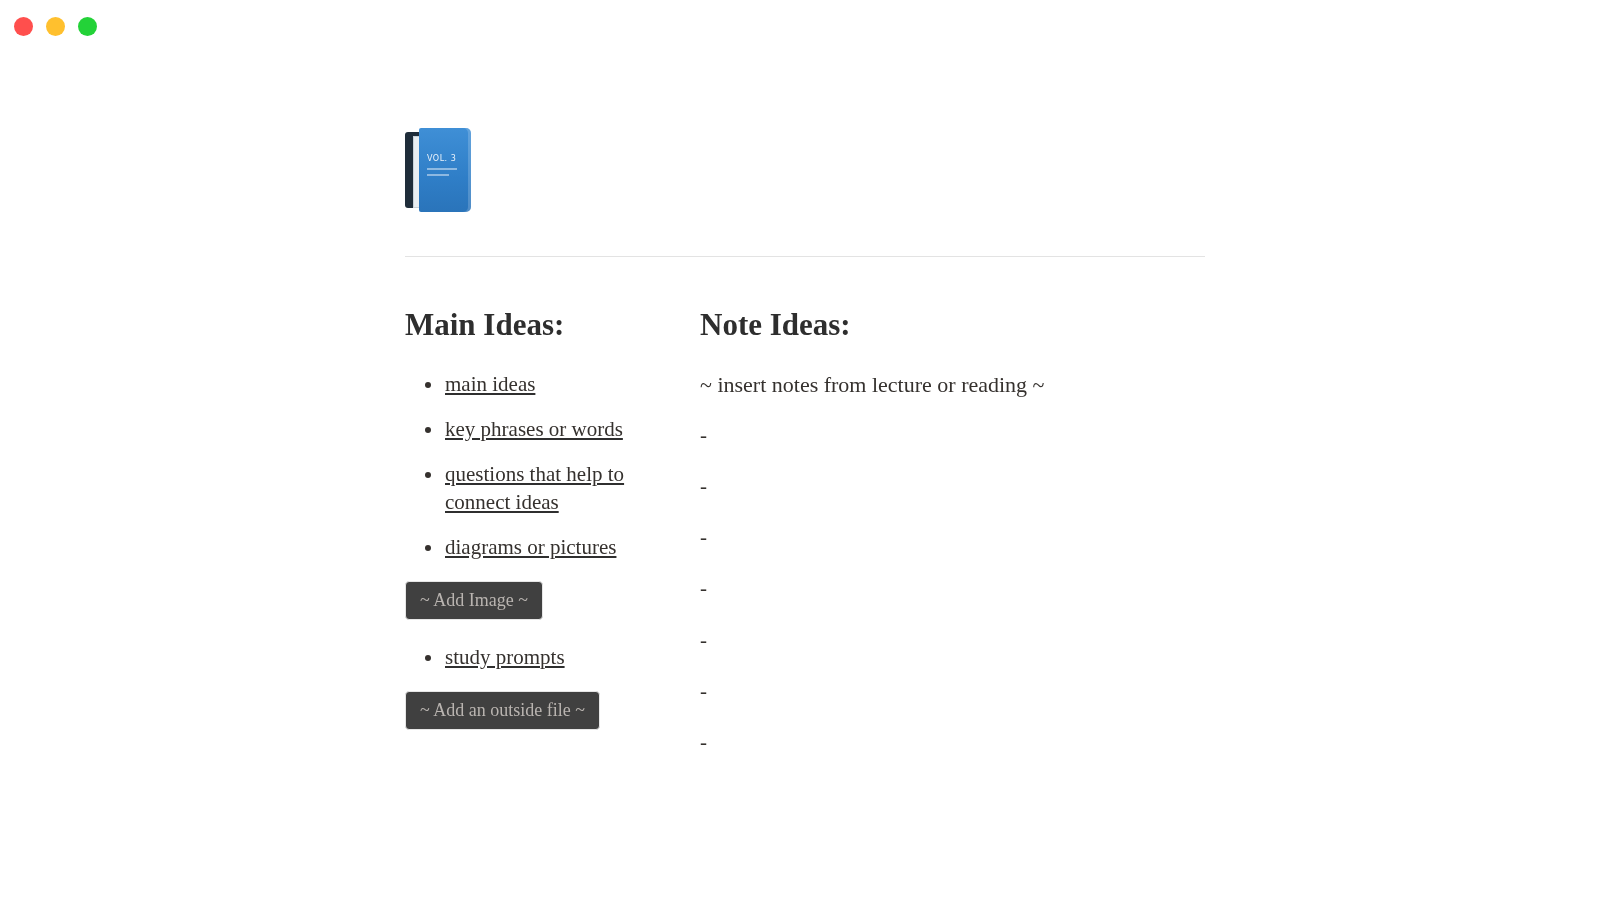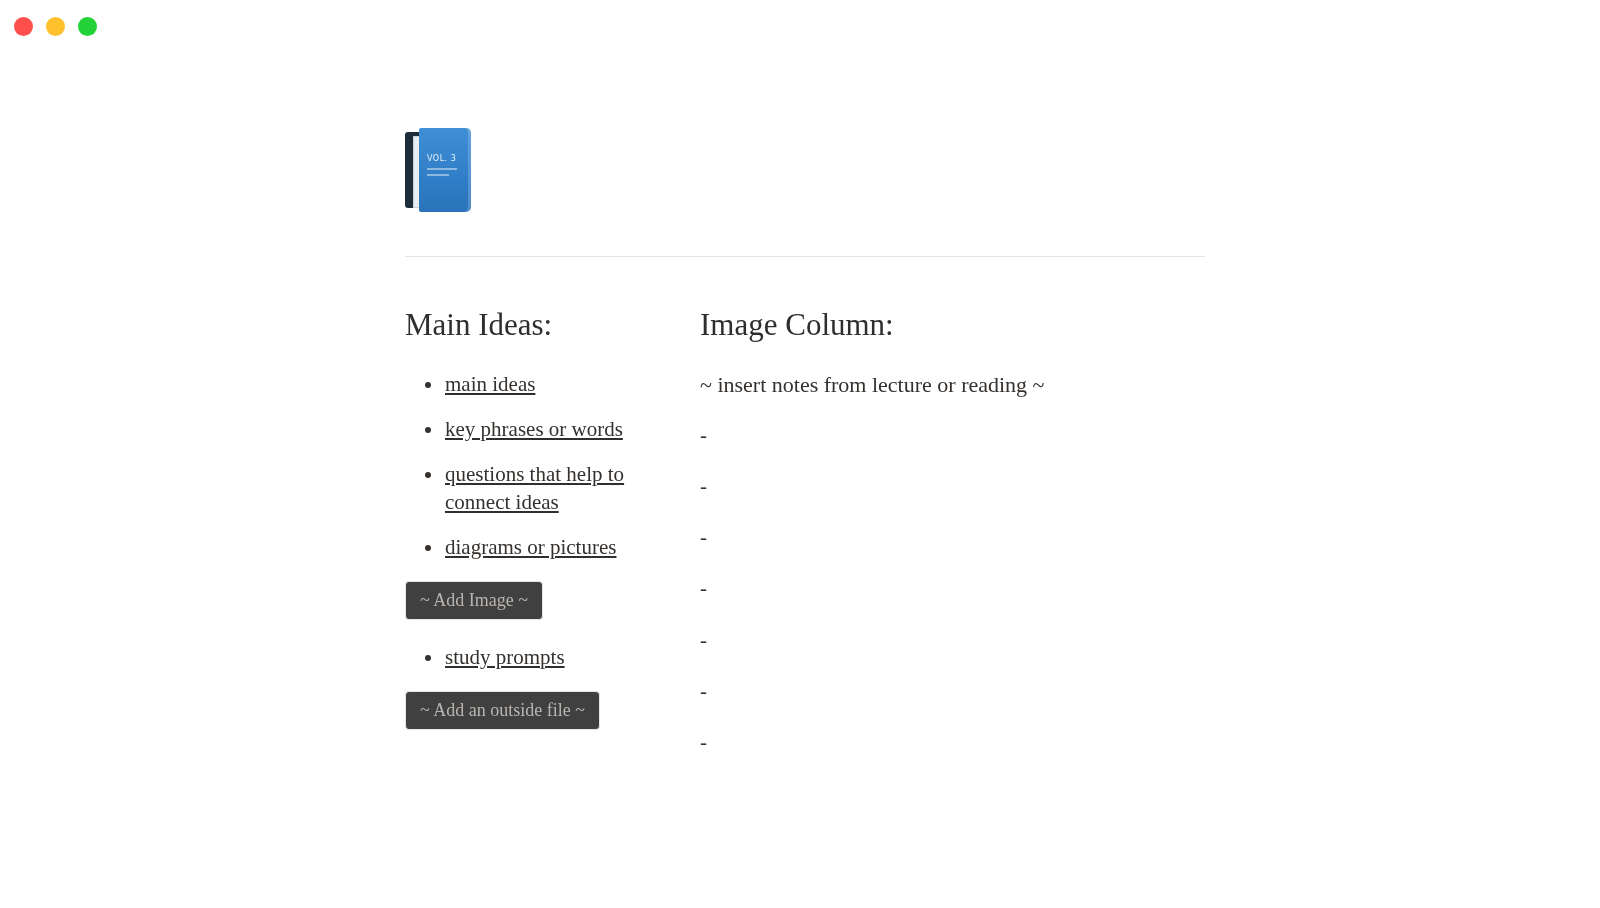--- a/index.html
+++ b/index.html
@@ -128,21 +128,21 @@
   
   .columns {
     display: flex;
     align-items: flex-start;
   }
   .col-main-ideas { width: 295px; flex: 0 0 295px; }
   .col-notes      { width: 505px; flex: 0 0 505px; }
 
   h2.col-heading {
     font-family: "Liberation Serif", serif;
-    font-weight: normal;
+    font-weight: bold;
     font-size: 31px;
     margin: 0 0 28px 0;
     color: #2e2e2e;
   }
 
   ul.bullets {
     list-style: none;
     margin: 8px;
     padding: 0;
     text-decoration: underline;
@@ -228,21 +228,21 @@
           <li>diagrams or pictures</li>
         </ul>
         <div class="placeholder-box">~ Add Image ~</div>
         <ul class="bullets">
           <li>study prompts</li>
         </ul>
         <div class="placeholder-box">~ Add an outside file ~</div>
       </div>
 
       <div class="col-notes">
-        <h2 class="col-heading">Image Column:</h2>
+        <h2 class="col-heading">Note Ideas:</h2>
         <p class="note-intro">~ insert notes from lecture or reading ~</p>
         <p class="note-dash">-</p>
         <p class="note-dash">-</p>
         <p class="note-dash">-</p>
         <p class="note-dash">-</p>
         <p class="note-dash">-</p>
         <p class="note-dash">-</p>
         <p class="note-dash">-</p>
 
       </div>

